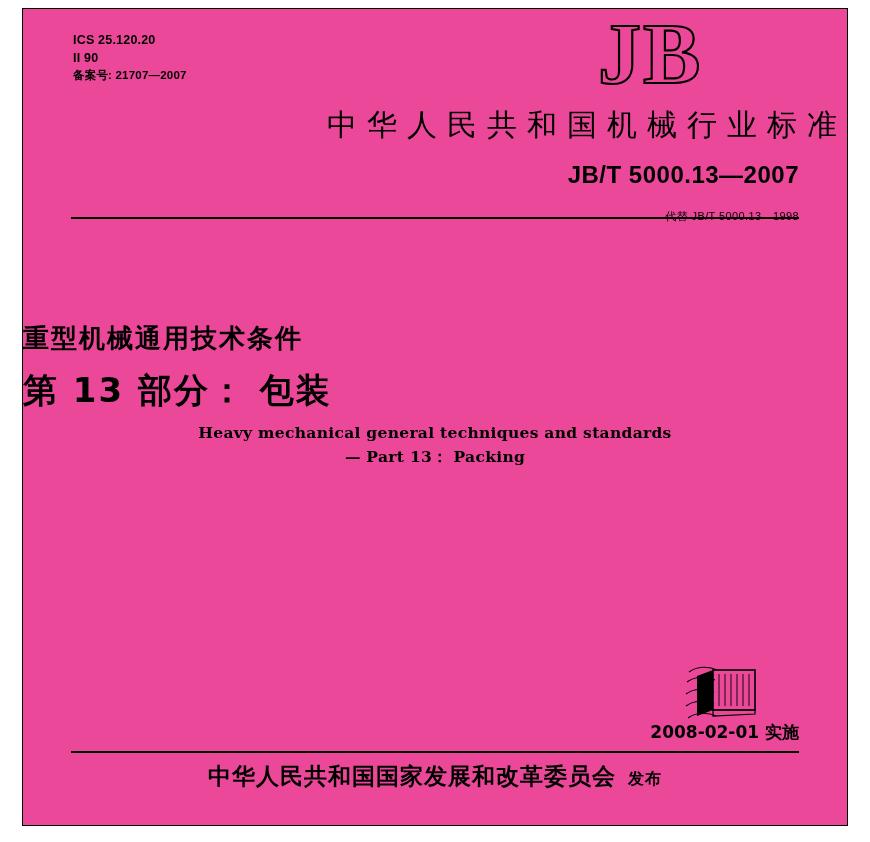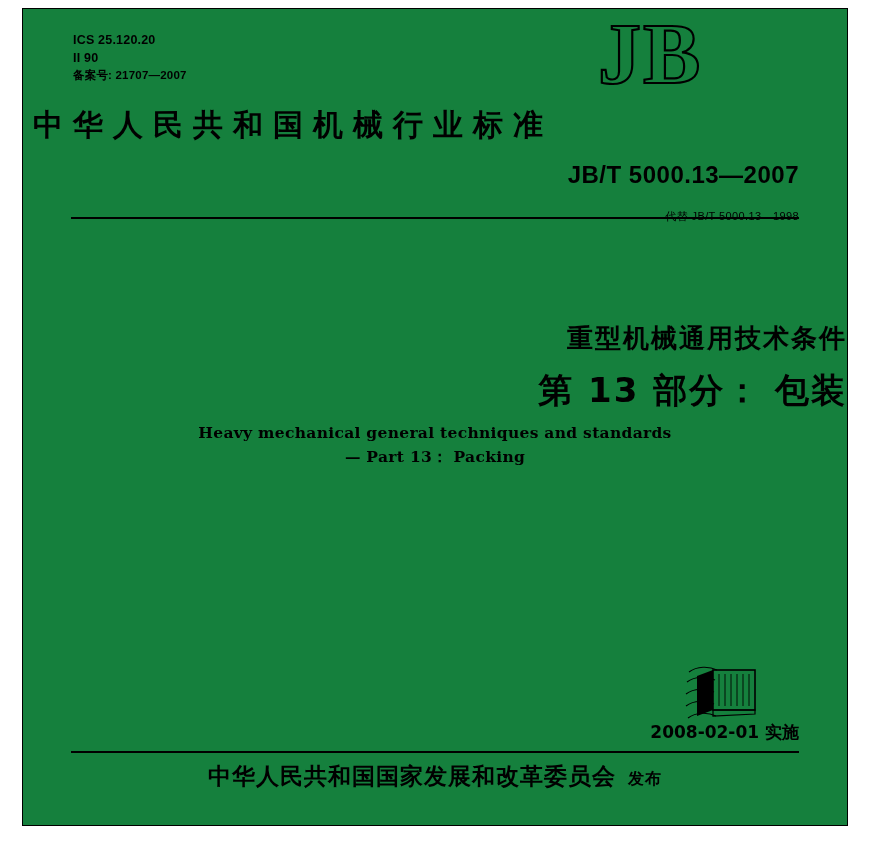--- a/index.html
+++ b/index.html
@@ -20,21 +20,21 @@
     background: #ffffff;
     overflow: hidden;
   }
   .sheet {
     position: absolute;
     left: 22px;
     top: 8px;
     width: 826px;
     height: 818px;
     border: 1px solid #000000;
-    background: #15803d;
+    background: #ec4899;
     box-sizing: border-box;
   }
 
   
   .icsblock {
     position: absolute;
     left: 50px;
     top: 22px;
     line-height: 1.45;
   }
@@ -57,23 +57,23 @@
     width: 190px;
     height: 78px;
   }
   .jb-logo svg { display: block; }
 
   .bigtitle {
     position: absolute;
     left: 0;
     right: 0;
     top: 96px;
-    text-align: left;
-    font-family: "DejaVu Sans", sans-serif;
-    font-weight: bold;
+    text-align: right;
+    font-family: "DejaVu Sans", sans-serif;
+    font-weight: normal;
     font-size: 30px;
     letter-spacing: 10px;
     text-indent: 10px;
     white-space: nowrap;
   }
 
   .stdno {
     position: absolute;
     right: 48px;
     top: 152px;
@@ -101,21 +101,21 @@
     top: 208px;
     border-top: 2px solid #000000;
   }
 
   
   .cn-title {
     position: absolute;
     left: 0;
     right: 0;
     top: 312px;
-    text-align: right;
+    text-align: left;
   }
   .cn-title .l1 {
     font-family: "DejaVu Sans", sans-serif;
     font-weight: bold;
     font-size: 26px;
     letter-spacing: 2px;
     white-space: nowrap;
   }
   .cn-title .l2 {
     margin-top: 12px;

